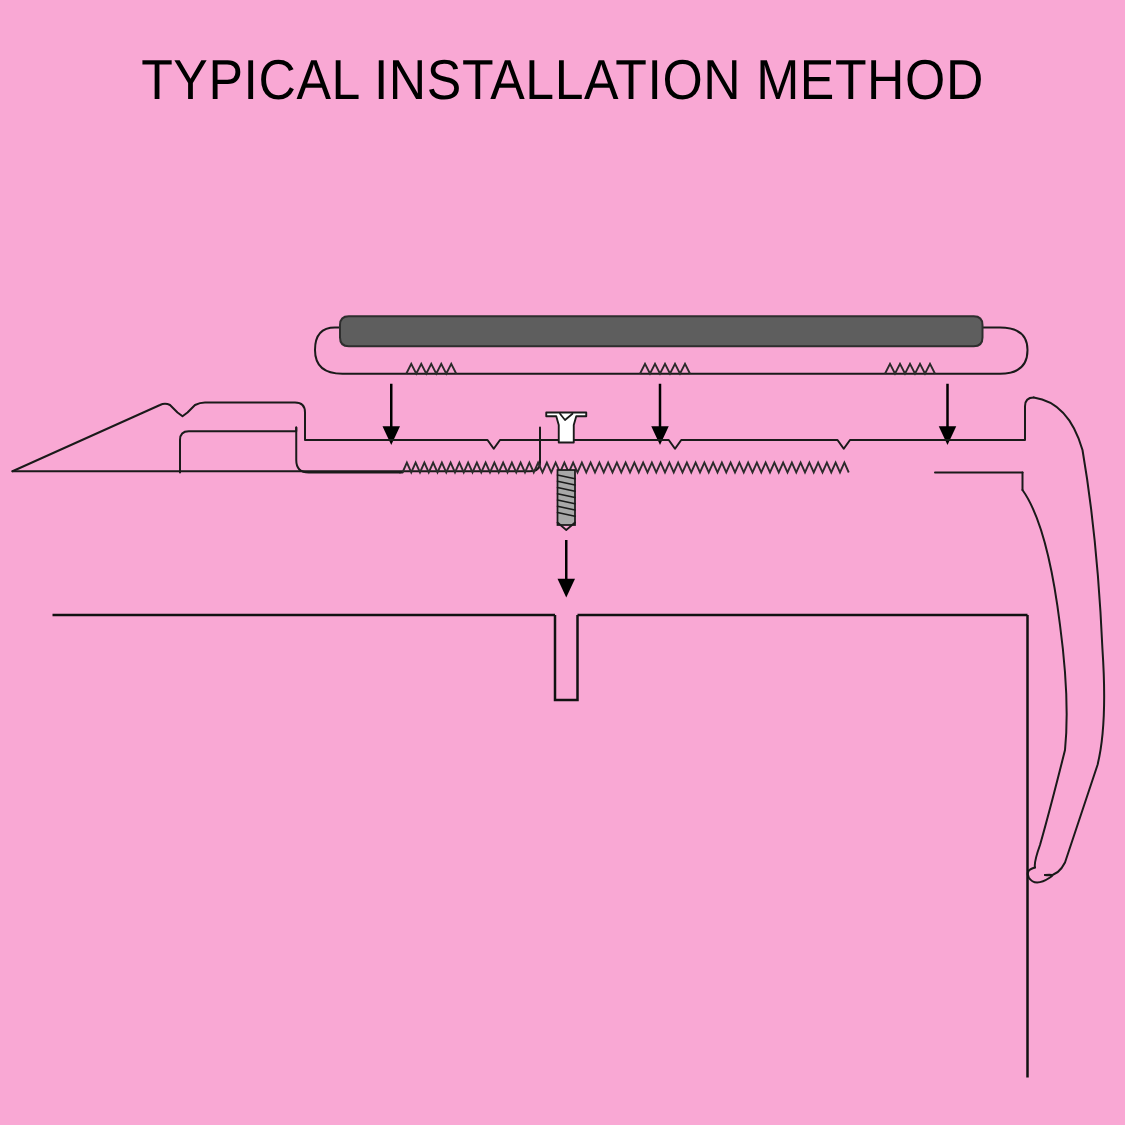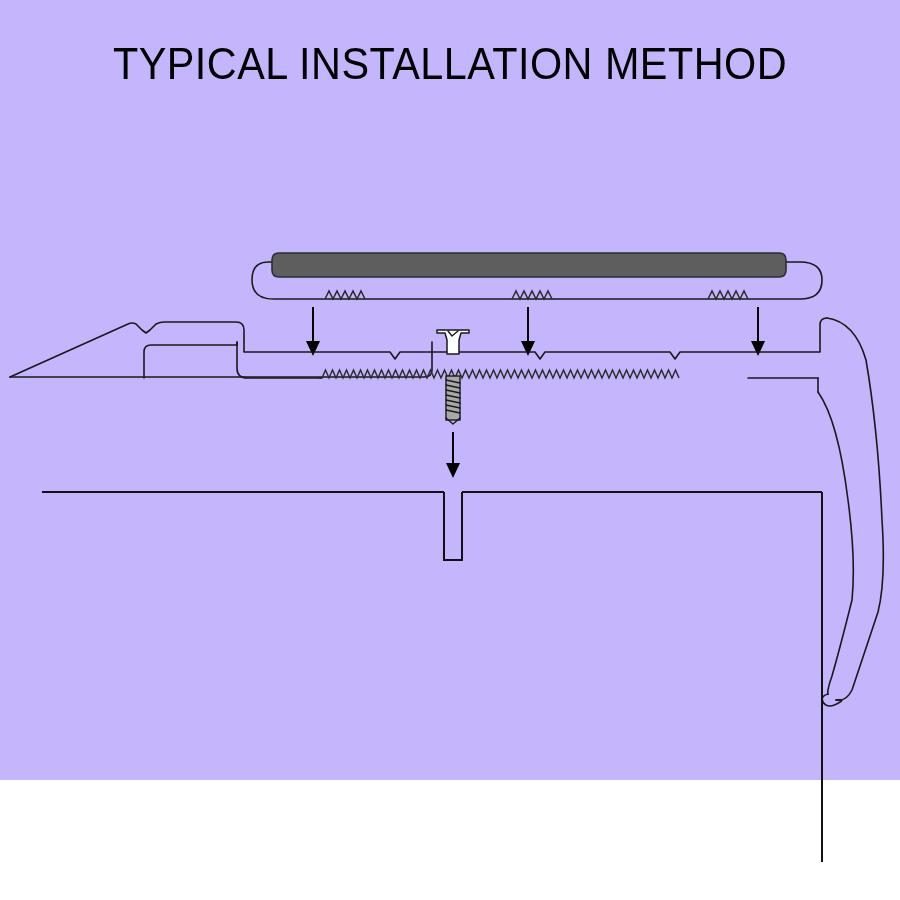--- a/index.html
+++ b/index.html
@@ -9,22 +9,22 @@
   }
   body {
     width: 900px;
     height: 900px;
     font-family: "Liberation Sans", sans-serif;
     overflow: hidden;
   }
   #diagram-root {
     position: relative;
     width: 900px;
-    height: 780px;
-    background: #c4b5fd;
+    height: 900px;
+    background: #f9a8d4;
   }
   #diagram-title {
     position: absolute;
     left: 0;
     top: 38px;
     width: 900px;
     text-align: center;
     font-family: "Liberation Sans", sans-serif;
     font-size: 45px;
     font-weight: 400;

